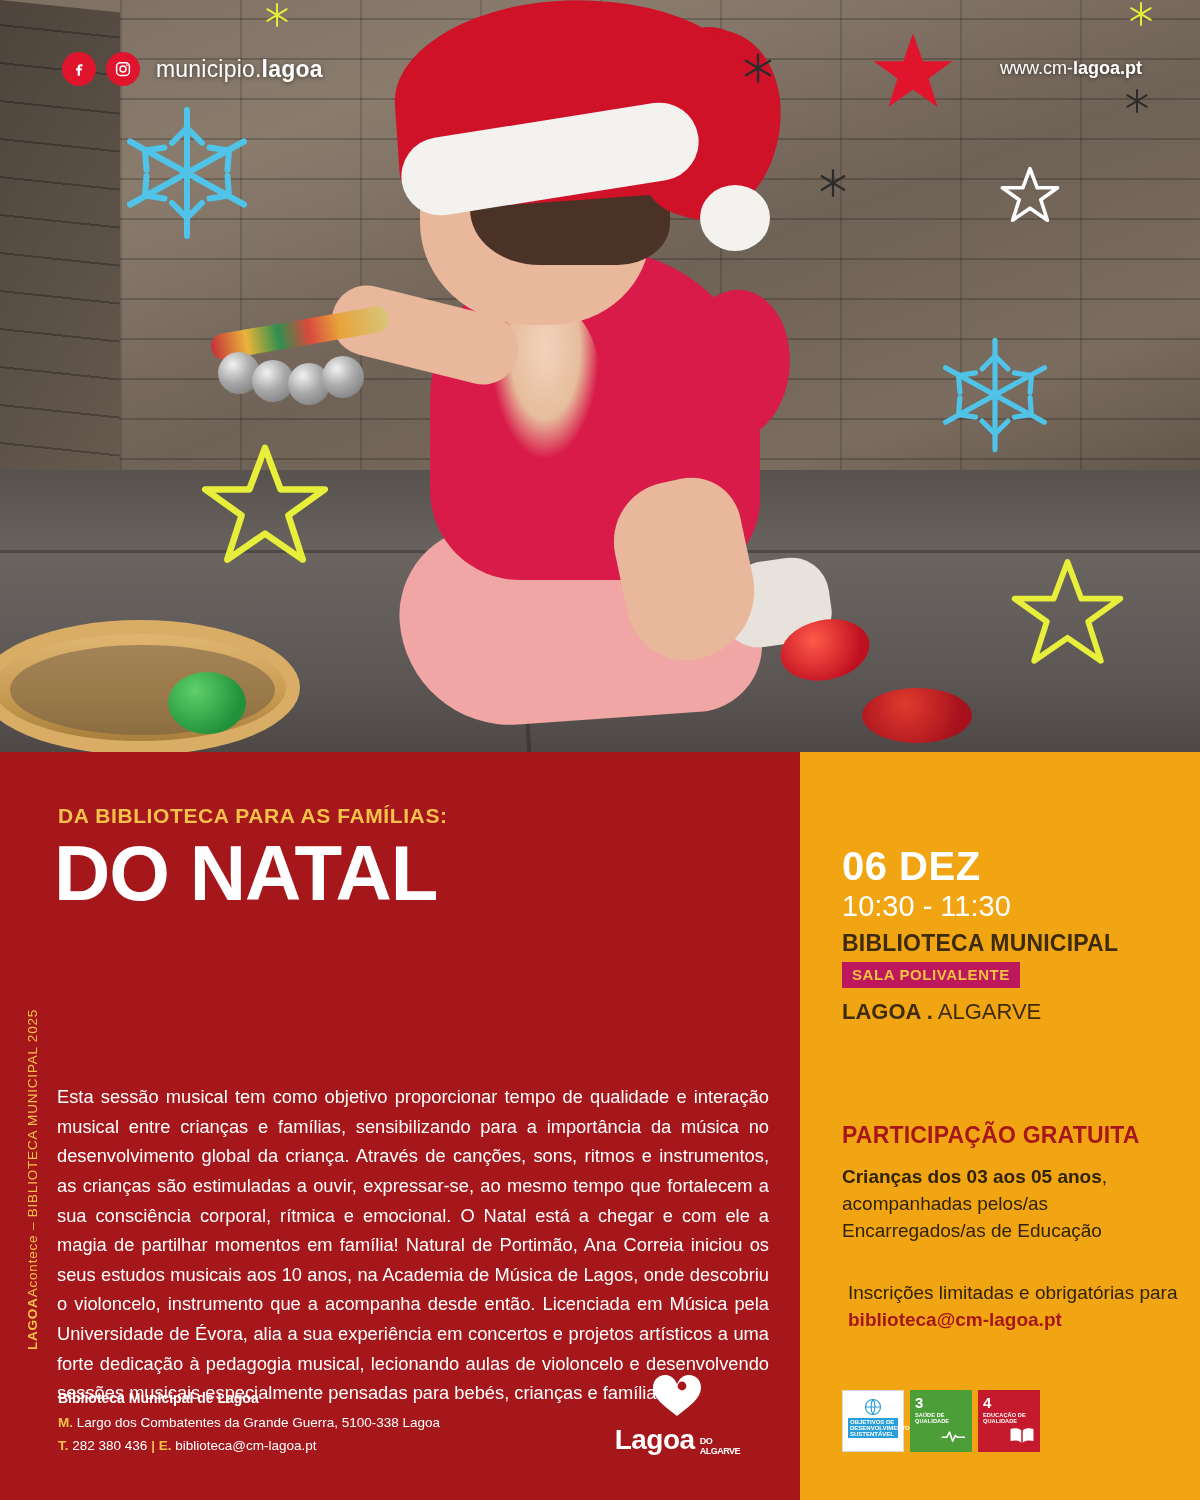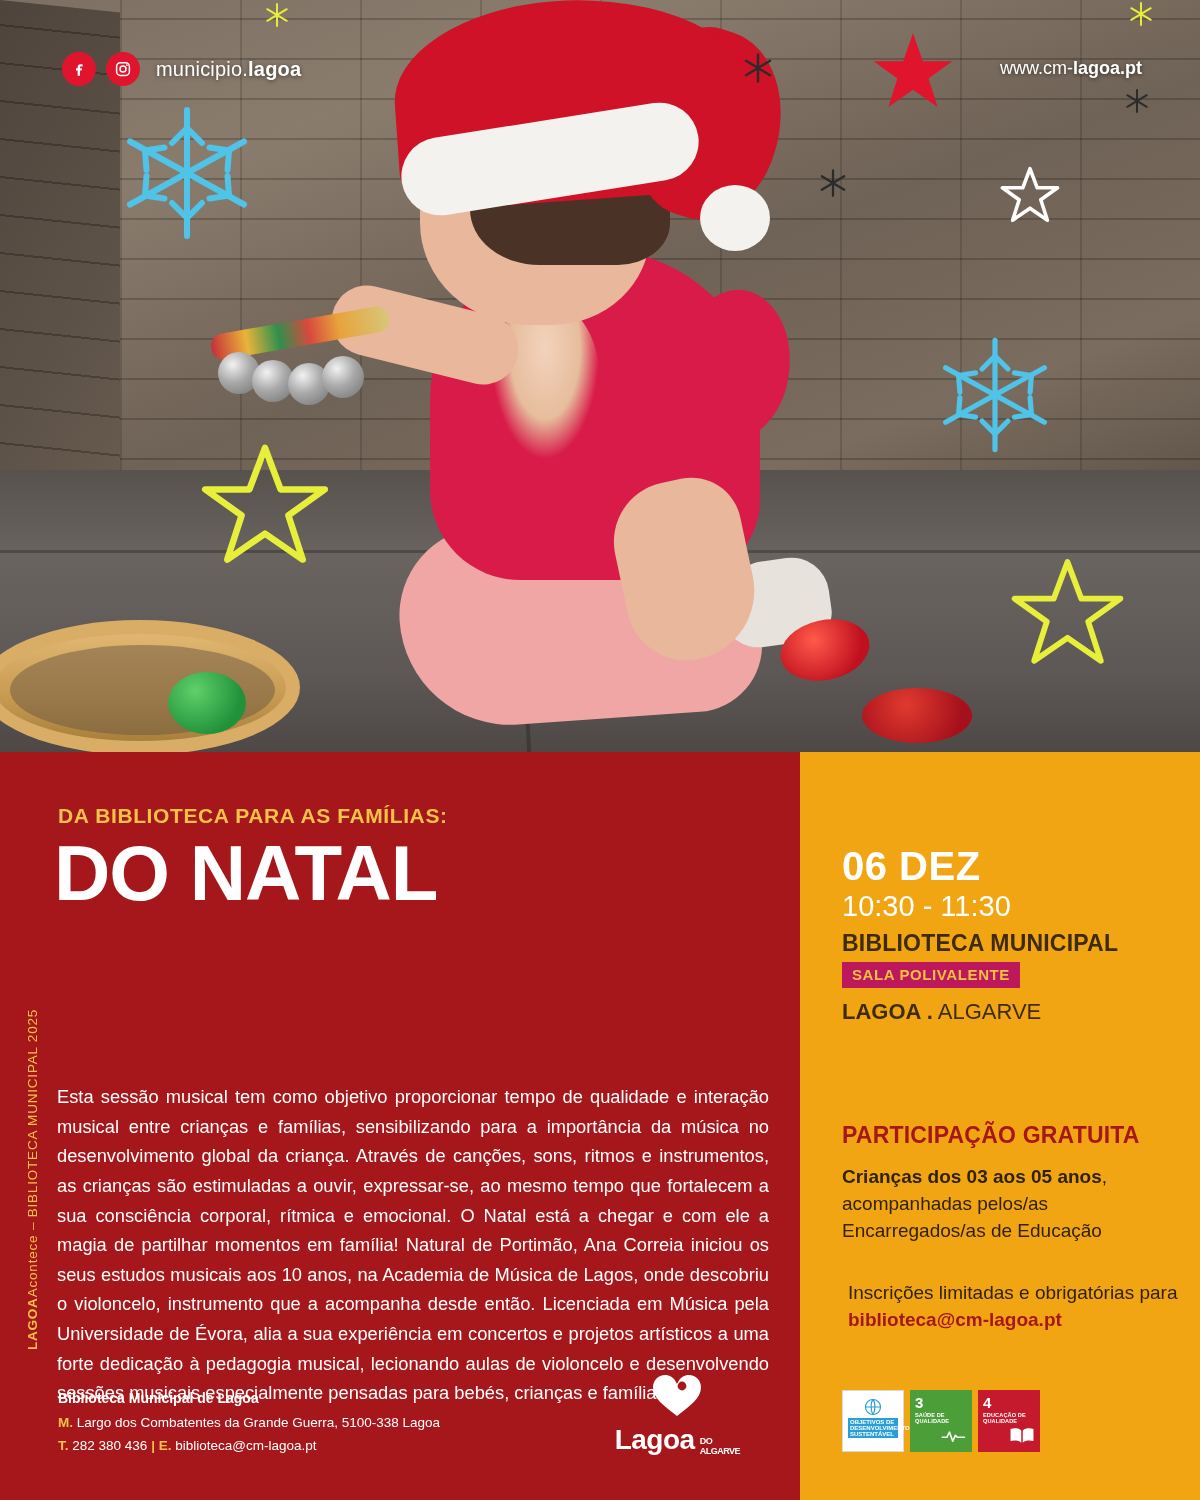--- a/index.html
+++ b/index.html
@@ -249,21 +249,21 @@
   }
   .soc-icon {
     width: 34px; height: 34px;
     border-radius: 50%;
     background: #e0152d;
     display: flex; align-items: center; justify-content: center;
     color: #fff;
   }
   .social-handle {
     color: #ffffff;
-    font-size: 20px;
+    font-size: 23px;
     letter-spacing: .2px;
     margin-left: 6px;
     text-shadow: 0 1px 4px rgba(0,0,0,.5);
   }
   .social-handle b { font-weight: 700; }
   .social-handle span.light { font-weight: 400; }
   .site-url {
     position: absolute;
     right: 58px; top: 58px;
     color: #fff;

